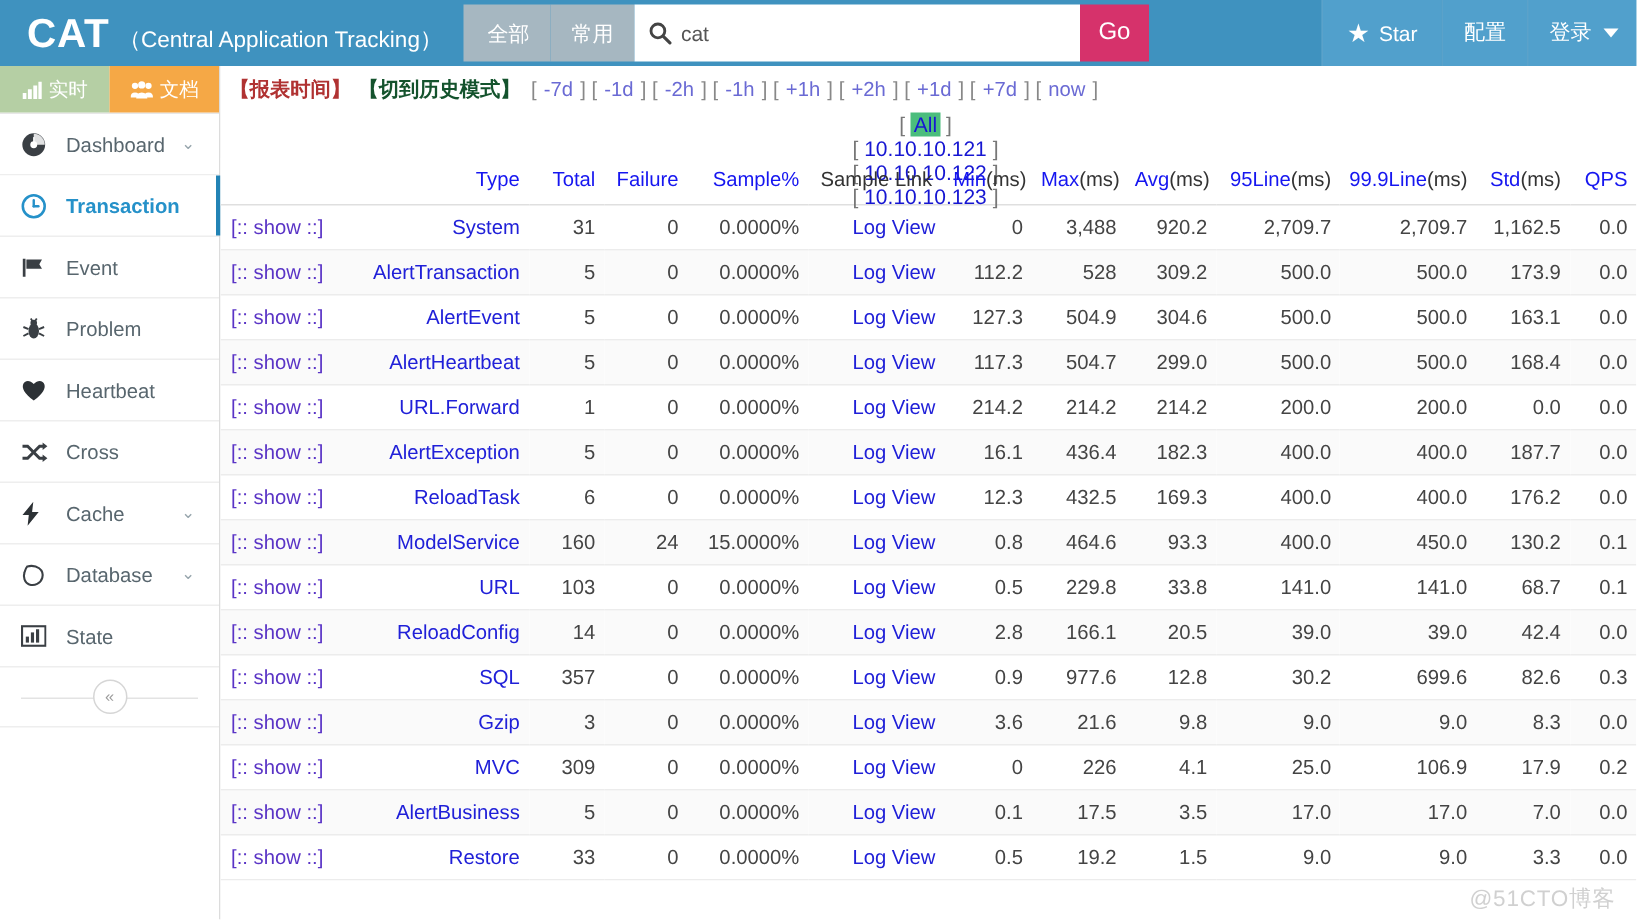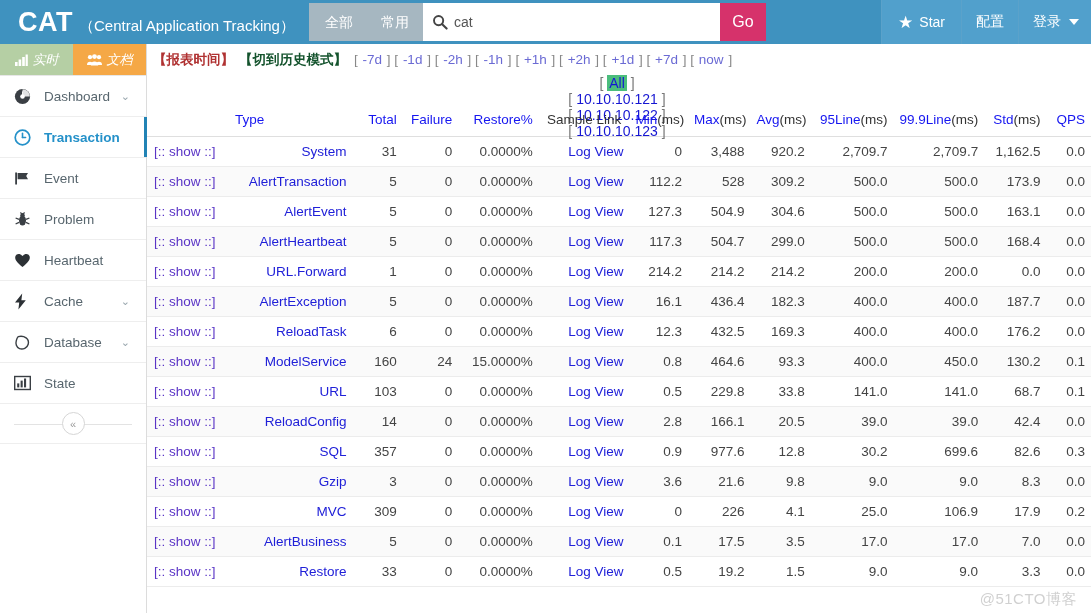--- a/index.html
+++ b/index.html
@@ -114,21 +114,21 @@
   .body-wrap { display: flex; height: 569px; }
 
   
   .sidebar {
     width: 147px;
     flex: 0 0 147px;
     background: #fff;
     border-right: 1px solid #dcdcdc;
     position: relative;
   }
-  .modebar { display: flex; height: 31px; font-style: italic; }
+  .modebar { display: flex; height: 31px; }
   .mode-btn {
     flex: 1;
     display: flex;
     align-items: center;
     justify-content: center;
     font-size: 13px;
     color: #fff;
     cursor: pointer;
     user-select: none;
   }
@@ -242,21 +242,21 @@
     font-weight: normal;
     color: #1616f0;
     padding: 7px 6px 9px 6px;
     border-bottom: 1px solid #dfdfdf;
     text-align: right;
     white-space: nowrap;
     background: #fff;
     cursor: pointer;
   }
   table.data thead th .unit { color: #333; }
-  table.data thead th.th-type { text-align: center; padding-left: 6px; }
+  table.data thead th.th-type { text-align: right; padding-left: 6px; }
   table.data thead th.th-sample { color: #333; text-align: center; cursor: default;}
   table.data tbody td {
     padding: 7px 6px;
     border-bottom: 1px solid #ececec;
     text-align: right;
     color: #444;
     white-space: nowrap;
     overflow: hidden;
   }
   table.data tbody tr:nth-child(even) { background: #fafafa; }
@@ -413,20 +413,31 @@
 
       <div class="navitem">
         <span class="nico">
           <svg width="17" height="16" viewBox="0 0 17 16">
               <path d="M8.5 15 C2 10.3 0.6 6.8 1.4 4.3 C2.2 1.8 5.6 0.8 8.5 4 C11.4 0.8 14.8 1.8 15.6 4.3 C16.4 6.8 15 10.3 8.5 15z" fill="#2c3135"></path>
             </svg>
         </span>
         <span>Heartbeat</span>
       </div>
 
+      <div class="navitem">
+        <span class="nico">
+          <svg width="18" height="15" viewBox="0 0 18 15">
+              <path d="M1 3.5 h3.4 l8 8 h3.4" stroke="#3a3f44" stroke-width="2" fill="none"></path>
+              <path d="M1 11.5 h3.4 l8 -8 h3.4" stroke="#3a3f44" stroke-width="2" fill="none"></path>
+              <path d="M14.4 1 l3.2 2.5 l-3.2 2.5z" fill="#3a3f44"></path>
+              <path d="M14.4 9 l3.2 2.5 l-3.2 2.5z" fill="#3a3f44"></path>
+            </svg>
+        </span>
+        <span>Cross</span>
+      </div>
 
       <div class="navitem">
         <span class="nico">
           <svg width="13" height="17" viewBox="0 0 13 17">
               <path d="M8.2 0.5 L1 9.4 h4.2 L4.4 16.5 L11.8 7.3 H7.4z" fill="#2c3135"></path>
             </svg>
         </span>
         <span>Cache</span>
         <span class="nav-chevron">⌄</span>
       </div>
@@ -499,21 +510,21 @@
             <col class="w-95">
             <col class="w-999">
             <col class="w-std">
             <col class="w-qps">
         </colgroup>
         <thead>
           <tr>
             <th class="th-type" colspan="2">Type</th>
             <th>Total</th>
             <th>Failure</th>
-            <th>Restore%</th>
+            <th>Sample%</th>
             <th class="th-sample">Sample Link</th>
             <th><span>Min</span><span class="unit">(ms)</span></th>
             <th><span>Max</span><span class="unit">(ms)</span></th>
             <th><span>Avg</span><span class="unit">(ms)</span></th>
             <th><span>95Line</span><span class="unit">(ms)</span></th>
             <th><span>99.9Line</span><span class="unit">(ms)</span></th>
             <th><span>Std</span><span class="unit">(ms)</span></th>
             <th>QPS</th>
           </tr>
         </thead>

